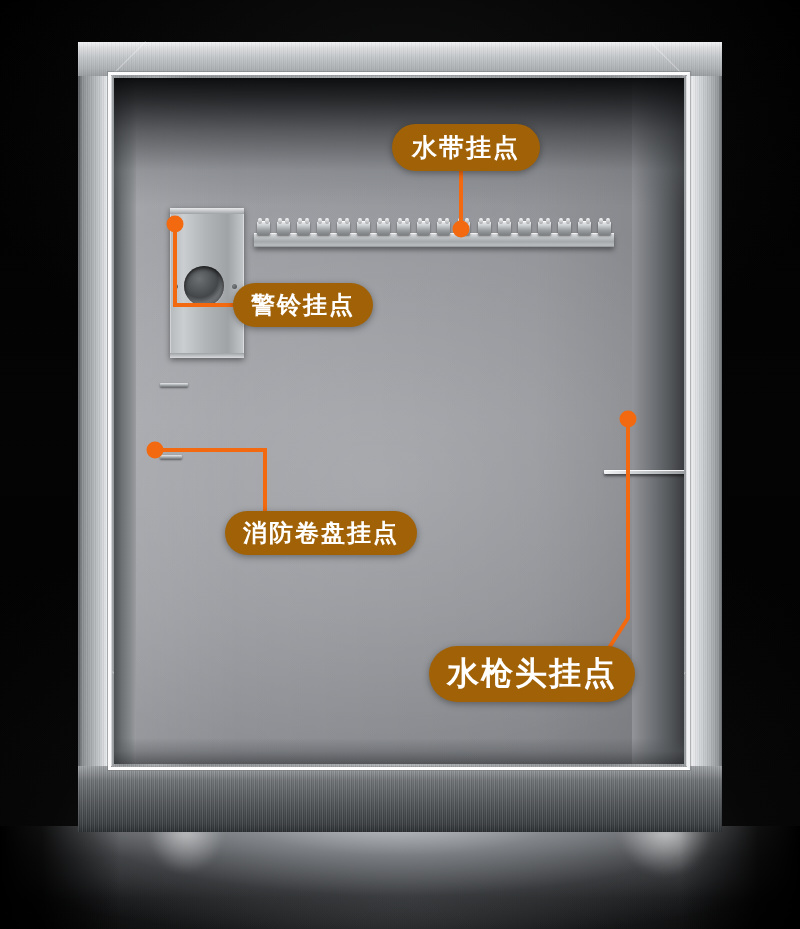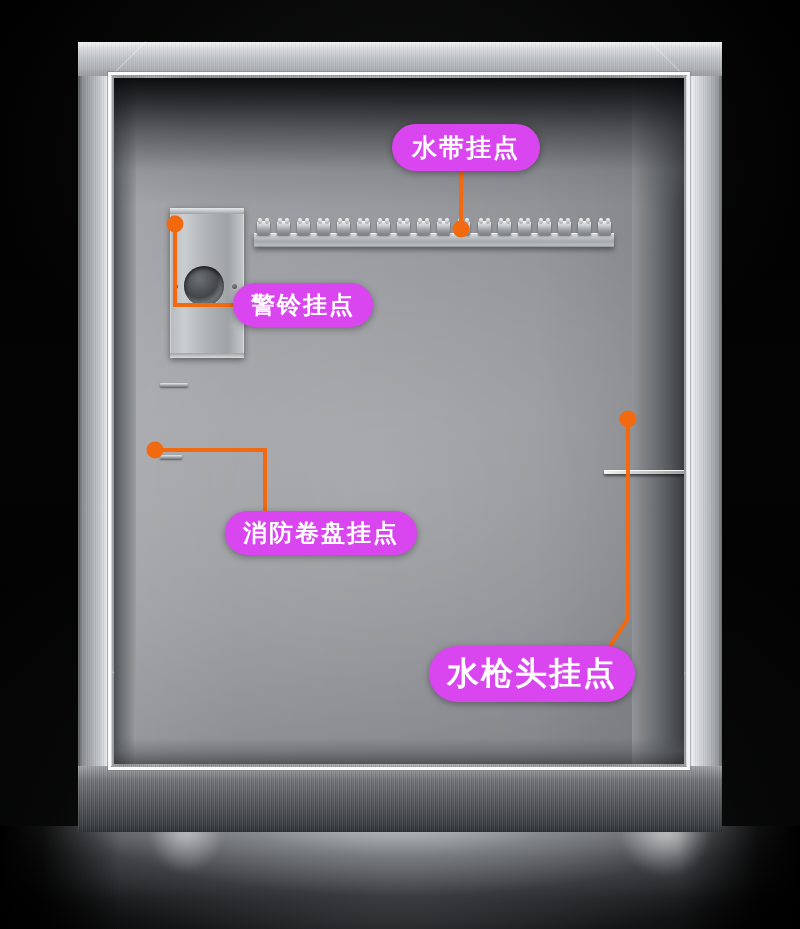--- a/index.html
+++ b/index.html
@@ -218,21 +218,21 @@
     border-radius:1px;
   }
 
   
   .anno{position:absolute;inset:0;pointer-events:none;}
   .anno svg{position:absolute;inset:0;width:800px;height:929px;}
 
   .pill{
     position:absolute;
     display:inline-flex;align-items:center;justify-content:center;
-    background:#d946ef;
+    background:#a16207;
     color:#fff;
     border-radius:999px;
     font-weight:700;
     letter-spacing:2px;
     white-space:nowrap;
     box-shadow:0 2px 7px rgba(0,0,0,.35);
     pointer-events:auto;
     font-family:"DejaVu Sans","Liberation Sans",sans-serif;
   }
   .pill.p-hose    {left:392px;top:124px;padding:7px 20px;font-size:25px;}

